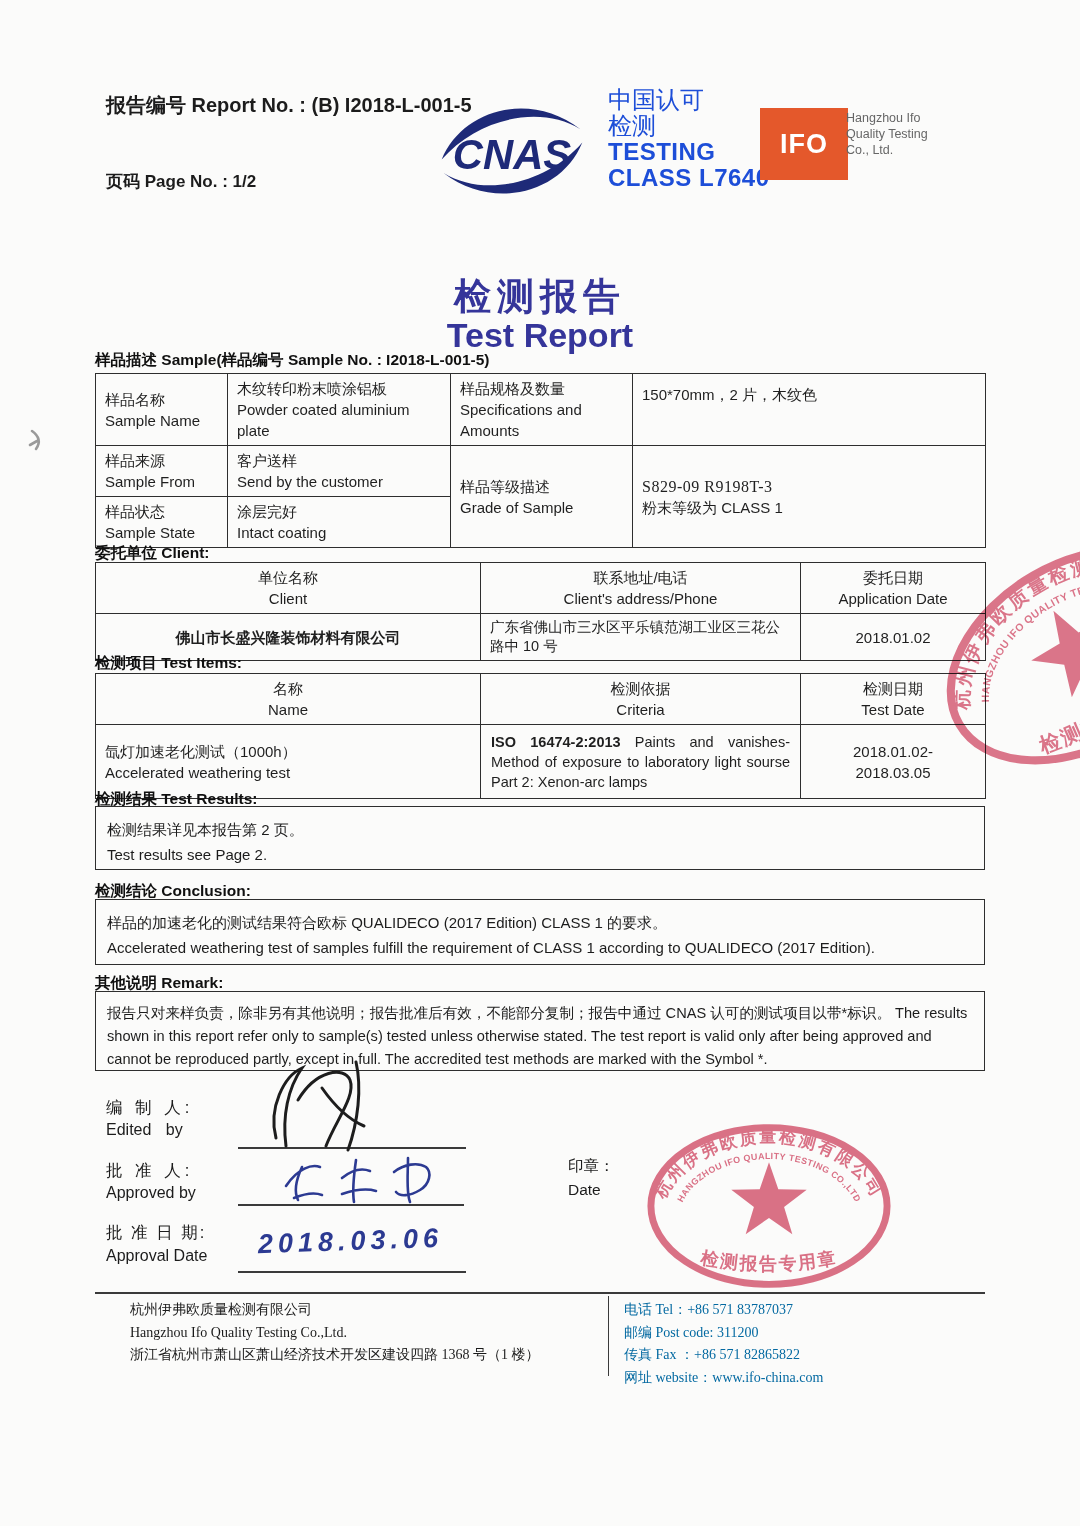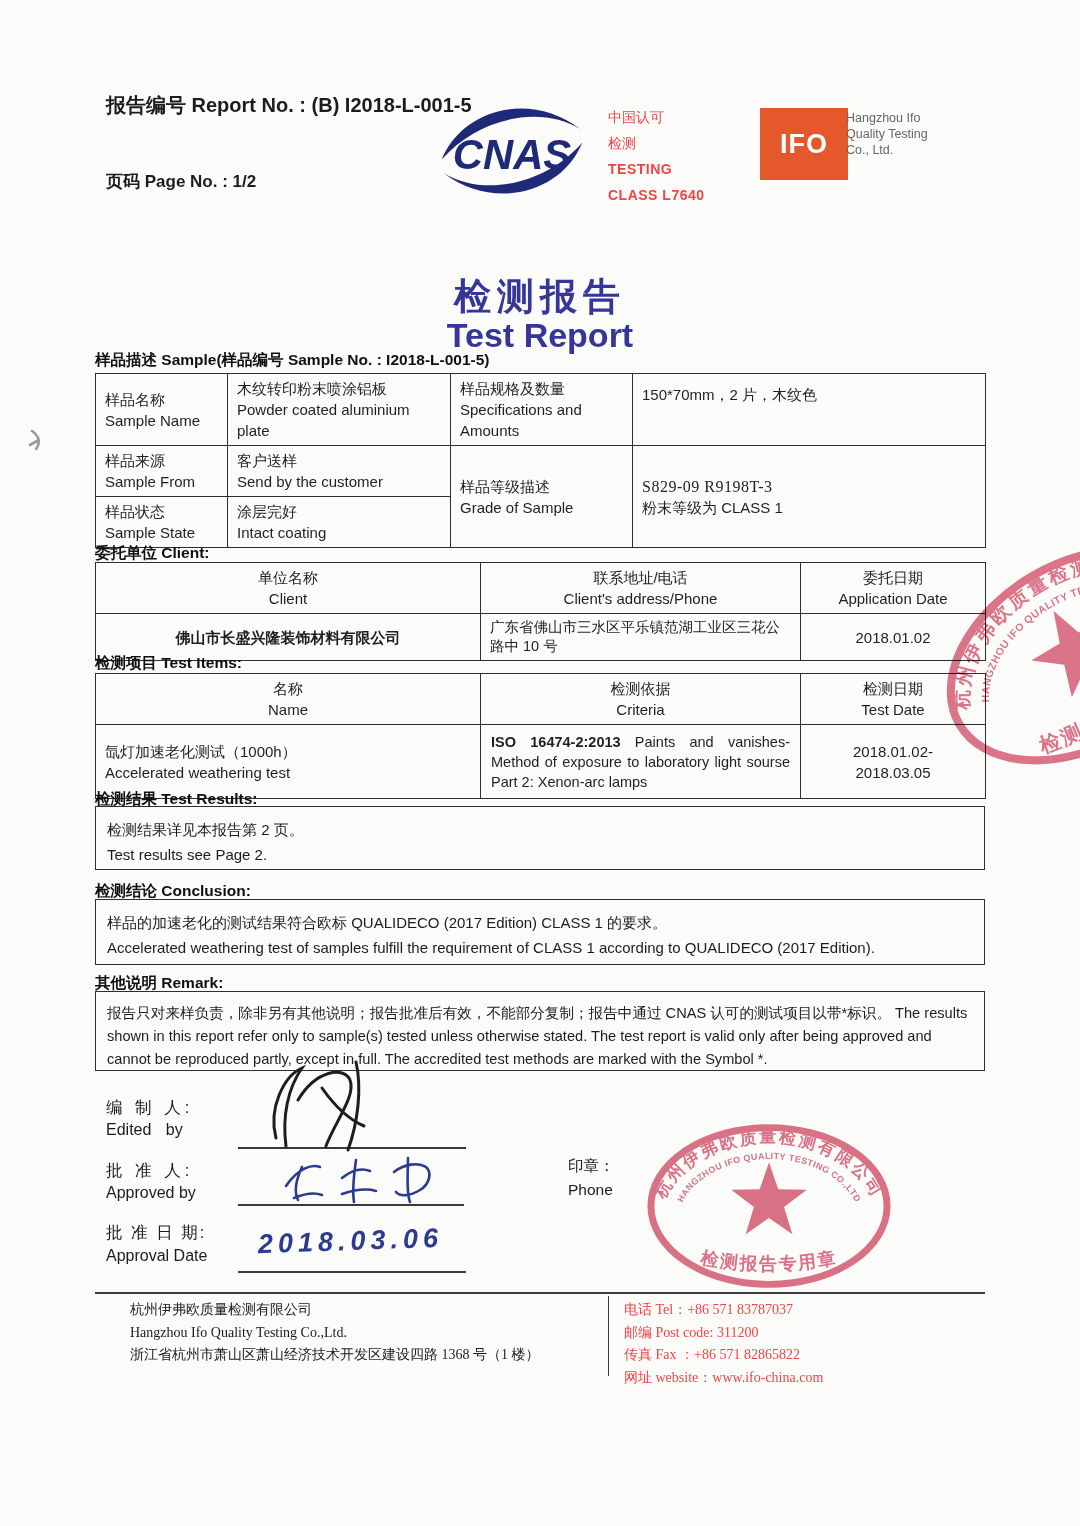--- a/index.html
+++ b/index.html
@@ -3,21 +3,21 @@
 <meta charset="utf-8">
 <style>
   html,body{margin:0;padding:0;}
   body{width:1080px;height:1526px;background:#fbfbfa;font-family:"Liberation Sans",sans-serif;color:#1c1c1c;position:relative;overflow:hidden;}
   .abs{position:absolute;}
   .b{font-weight:700;}
   
   .report-no{left:106px;top:92px;font-size:20px;font-weight:700;}
   .page-no{left:106px;top:170px;font-size:17px;font-weight:700;}
   .cnas-logo{left:436px;top:96px;width:152px;height:112px;}
-  .accred{left:608px;top:104px;font-size:14px;line-height:26px;color:#ef4444;}
+  .accred{left:608px;top:87px;font-size:24px;line-height:26px;color:#1d4ed8;}
   .accred .lt{font-weight:700;letter-spacing:0.5px;}
   .ifo-box{left:760px;top:108px;width:88px;height:72px;background:#e4582b;display:flex;align-items:center;justify-content:center;}
   .ifo-box span{color:#fff;font-weight:700;font-size:27px;letter-spacing:1px;}
   .ifo-co{left:846px;top:110px;font-size:12.5px;line-height:16px;color:#666;}
   
   .title-cn{left:0;top:272px;width:1080px;text-align:center;font-size:37px;font-weight:700;color:#35359a;letter-spacing:6px;}
   .title-en{left:0;top:316px;width:1080px;text-align:center;font-size:34px;font-weight:600;color:#35359a;}
   
   .sh{font-size:15.5px;font-weight:700;color:#101010;}
   .sh1{left:95px;top:350px;}
@@ -50,21 +50,21 @@
   
   .stamp1{left:640px;top:1116px;width:258px;height:180px;opacity:.88;mix-blend-mode:multiply;}
   .stamp2{left:928px;top:550px;width:302px;height:210px;transform:rotate(-30deg);opacity:.85;mix-blend-mode:multiply;}
   .st-cn{font-size:17px;font-weight:700;fill:#d95f78;letter-spacing:2.5px;}
   .st-en{font-size:9px;font-weight:700;fill:#d95f78;letter-spacing:0.4px;}
   .st-btm{font-size:18px;font-weight:700;fill:#d95f78;letter-spacing:2px;}
   
   .f-line{left:95px;top:1292px;width:890px;border-top:2px solid #3a3a3a;height:0;}
   .f-div{left:608px;top:1296px;height:80px;border-left:1.6px solid #3a3a3a;width:0;}
   .f-left{left:130px;top:1299px;font-family:"Liberation Serif",serif;font-size:14px;line-height:22.5px;color:#1a1a1a;}
-  .f-right{left:624px;top:1299px;font-family:"Liberation Serif",serif;font-size:14px;line-height:22.5px;color:#ef4444;}
+  .f-right{left:624px;top:1299px;font-family:"Liberation Serif",serif;font-size:14px;line-height:22.5px;color:#0369a1;}
 </style>
 </head>
 <body>
 
 <div class="abs report-no">报告编号 Report No. : (B) I2018-L-001-5</div>
 <div class="abs page-no">页码 Page No. : 1/2</div>
 
 <svg class="abs cnas-logo" viewBox="0 0 160 112">
   <path d="M 6 64 C 28 10 100 -8 152 32 C 110 6 44 20 6 64 Z" fill="#1e2a78"></path>
   <path d="M 154 46 C 132 100 60 118 8 78 C 50 104 116 90 154 46 Z" fill="#1e2a78"></path>
@@ -255,21 +255,21 @@
     <path d="M 116 20 C 126 12 140 10 148 15 C 154 20 152 32 142 38 C 132 44 122 45 118 40 M 130 6 C 130 22 128 40 132 50"></path>
   </g>
 </svg>
 
 <div class="abs sig-cn" style="left:106px;top:1222px;letter-spacing:2px;">批 准 日 期:</div>
 <div class="abs sig-en" style="left:106px;top:1247px;">Approval Date</div>
 <div class="abs sigline" style="left:238px;top:1271px;width:228px;"></div>
 <div class="abs hand-date">2018.03.06</div>
 
 <div class="abs chop-cn">印章：</div>
-<div class="abs chop-en">Phone</div>
+<div class="abs chop-en">Date</div>
 
 <svg class="abs stamp1" viewBox="0 0 260 180">
   <defs>
     <path id="cnArc1" d="M 20,128 A 112,86 0 1 1 240,128" fill="none"></path>
     <path id="enArc1" d="M 40,120 A 92,64 0 1 1 220,120" fill="none"></path>
     <path id="btmArc1" d="M 52,146 Q 130,163 208,146" fill="none"></path>
   </defs>
   <ellipse cx="130" cy="90" rx="119" ry="79" fill="none" stroke="#d95f78" stroke-width="7"></ellipse>
   <polygon points="130,46 139.4,73.1 168,73.6 145.2,90.9 153.5,118.4 130,102 106.5,118.4 114.8,90.9 92,73.6 120.6,73.1" fill="#d95f78"></polygon>
   <text class="st-cn"><textPath href="#cnArc1" startOffset="50%" text-anchor="middle">杭州伊弗欧质量检测有限公司</textPath></text>

